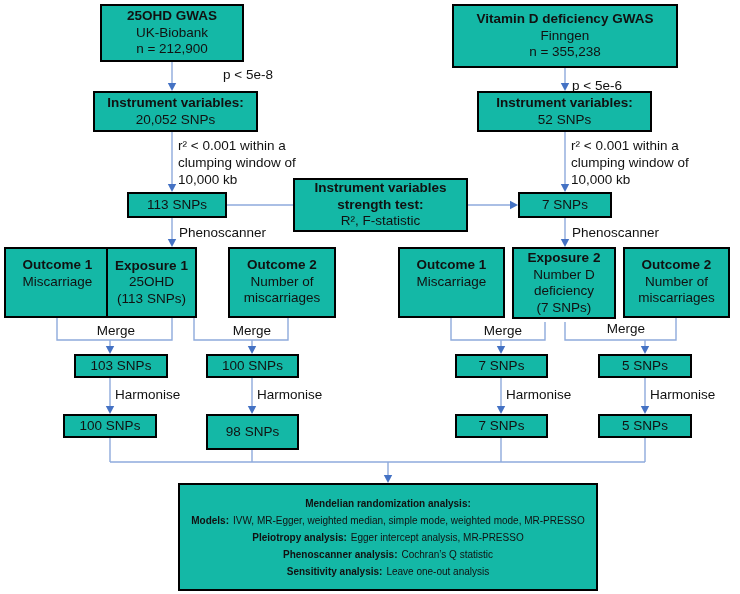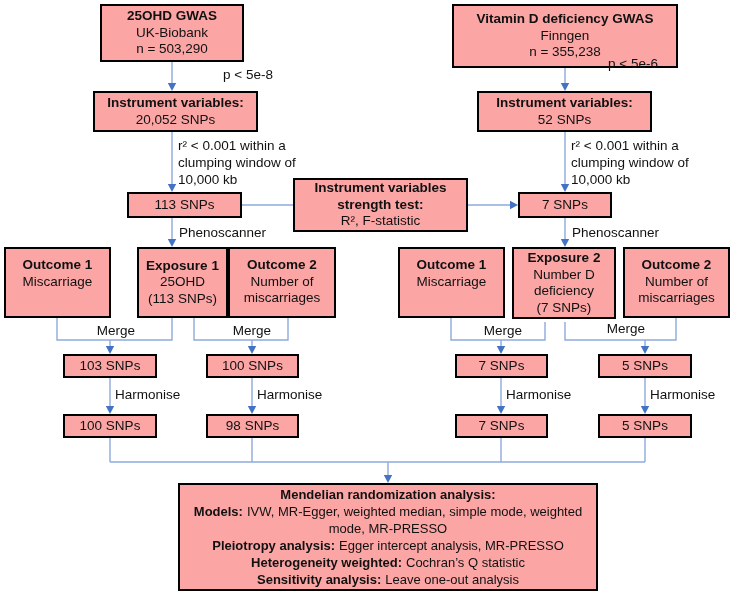--- a/index.html
+++ b/index.html
@@ -1,29 +1,29 @@
 <!DOCTYPE html>
 <html style="--line-color: #8EAADC; --head-color: #4472C4; --border-color: #000000;"><head>
 <meta charset="utf-8">
 <style>
   html,body{margin:0;padding:0;background:#fff;}
   #app{position:relative;width:740px;height:594px;background:#fff;
        font-family:"Liberation Sans",sans-serif;color:#111;overflow:hidden;}
-  .box{position:absolute;border:2px solid var(--border-color,#000);background:#fca5a5;
+  .box{position:absolute;border:2px solid var(--border-color,#000);background:#14b8a6;
        display:flex;flex-direction:column;align-items:center;justify-content:center;
        text-align:center;font-size:13.5px;line-height:16.5px;box-sizing:border-box;}
   .b{font-weight:bold;}
   .lbl{position:absolute;font-size:13.5px;line-height:16px;white-space:nowrap;}
   .clump{line-height:17px;}
   .ctr{transform:translateX(-50%);}
   #connectors{position:absolute;left:0;top:0;width:740px;height:594px;}
   #connectors line{stroke:var(--line-color,#8EAADC);stroke-width:1.4;}
   #connectors path.br{fill:none;stroke:var(--line-color,#8EAADC);stroke-width:1.4;}
   #connectors path.hd{fill:var(--head-color,#4472C4);stroke:none;}
-  .mrbox{font-size:13px;line-height:17px;padding:2px 6px;}
+  .mrbox{font-size:10px;line-height:17px;padding:2px 6px;}
   .mrbox .lblb{font-weight:bold;margin-right:4px;}
 </style>
 </head>
 <body>
 
 <div id="app">
 
   <svg id="connectors" viewBox="0 0 740 594">
     <g>
       <line x1="172" y1="62" x2="172" y2="83"></line>
@@ -94,30 +94,30 @@
       <line x1="645" y1="438" x2="645" y2="462"></line>
       <line x1="110" y1="462" x2="645" y2="462"></line>
       <line x1="388" y1="462" x2="388" y2="475"></line>
         <path class="hd" d="M383.8,475 L392.2,475 L388,483 Z"></path>
     </g>
   </svg>
 
   <div class="box" style="left:100px;top:4px;width:144px;height:58px;">
     <span class="b">25OHD GWAS</span>
     <span>UK-Biobank</span>
-    <span>n = 503,290</span>
+    <span>n = 212,900</span>
   </div>
   <div class="box" style="left:452px;top:4px;width:226px;height:64px;">
     <span class="b">Vitamin D deficiency GWAS</span>
     <span>Finngen</span>
     <span>n = 355,238</span>
   </div>
 
   <div class="lbl" style="left:179px;top:67px;margin-left:44px;">p &lt; 5e-8</div>
-  <div class="lbl" style="left:572px;top:56px;margin-left:36px;">p &lt; 5e-6</div>
+  <div class="lbl" style="left:572px;top:78px;">p &lt; 5e-6</div>
 
   <div class="box" style="left:93px;top:91px;width:165px;height:41px;">
     <span class="b">Instrument variables:</span>
     <span>20,052 SNPs</span>
   </div>
   <div class="box" style="left:477px;top:91px;width:175px;height:41px;">
     <span class="b">Instrument variables:</span>
     <span>52 SNPs</span>
   </div>
 
@@ -125,40 +125,40 @@
     <div>r² &lt; 0.001 within a</div>
     <div>clumping window of</div>
     <div>10,000 kb</div>
   </div>
   <div class="lbl clump" style="left:571px;top:137px;">
     <div>r² &lt; 0.001 within a</div>
     <div>clumping window of</div>
     <div>10,000 kb</div>
   </div>
 
-  <div class="box" style="left:127px;top:192px;width:115px;height:26px;">
+  <div class="box" style="left:127px;top:192px;width:100px;height:26px;">
     <span>113 SNPs</span>
   </div>
   <div class="box" style="left:293px;top:178px;width:175px;height:54px;">
     <span class="b">Instrument variables</span>
     <span class="b">strength test:</span>
     <span>R², F-statistic</span>
   </div>
   <div class="box" style="left:518px;top:192px;width:94px;height:26px;">
     <span>7 SNPs</span>
   </div>
 
   <div class="lbl" style="left:179px;top:225px;">Phenoscanner</div>
   <div class="lbl" style="left:572px;top:225px;">Phenoscanner</div>
 
   <div class="box" style="left:4px;top:247px;width:107px;height:71px;justify-content:flex-start;padding-top:8px;">
     <span class="b">Outcome 1</span>
     <span>Miscarriage</span>
   </div>
-  <div class="box" style="left:137px;top:247px;width:91px;height:71px;">
+  <div class="box" style="left:106px;top:247px;width:91px;height:71px;">
     <span class="b">Exposure 1</span>
     <span>25OHD</span>
     <span>(113 SNPs)</span>
   </div>
   <div class="box" style="left:228px;top:247px;width:108px;height:71px;justify-content:flex-start;padding-top:8px;">
     <span class="b">Outcome 2</span>
     <span>Number of</span>
     <span>miscarriages</span>
   </div>
 
@@ -176,52 +176,52 @@
     <span class="b">Outcome 2</span>
     <span>Number of</span>
     <span>miscarriages</span>
   </div>
 
   <div class="lbl ctr" style="left:116px;top:323px;">Merge</div>
   <div class="lbl ctr" style="left:252px;top:323px;">Merge</div>
   <div class="lbl ctr" style="left:503px;top:323px;">Merge</div>
   <div class="lbl ctr" style="left:626px;top:321px;">Merge</div>
 
-  <div class="box" style="left:63px;top:354px;width:94px;height:24px;">
+  <div class="box" style="left:74px;top:354px;width:94px;height:24px;">
     <span>103 SNPs</span>
   </div>
   <div class="box" style="left:206px;top:354px;width:93px;height:24px;">
     <span>100 SNPs</span>
   </div>
   <div class="box" style="left:455px;top:354px;width:93px;height:24px;">
     <span>7 SNPs</span>
   </div>
   <div class="box" style="left:598px;top:354px;width:94px;height:24px;">
     <span>5 SNPs</span>
   </div>
 
   <div class="lbl" style="left:115px;top:387px;">Harmonise</div>
   <div class="lbl" style="left:257px;top:387px;">Harmonise</div>
   <div class="lbl" style="left:506px;top:387px;">Harmonise</div>
   <div class="lbl" style="left:650px;top:387px;">Harmonise</div>
 
   <div class="box" style="left:63px;top:414px;width:94px;height:24px;">
     <span>100 SNPs</span>
   </div>
-  <div class="box" style="left:206px;top:414px;width:93px;height:24px;">
+  <div class="box" style="left:206px;top:414px;width:93px;height:36px;">
     <span>98 SNPs</span>
   </div>
   <div class="box" style="left:455px;top:414px;width:93px;height:24px;">
     <span>7 SNPs</span>
   </div>
   <div class="box" style="left:598px;top:414px;width:94px;height:24px;">
     <span>5 SNPs</span>
   </div>
 
   <div class="box mrbox" style="left:178px;top:483px;width:420px;height:108px;">
     <div><span class="b">Mendelian randomization analysis:</span></div>
     <div><span class="lblb">Models:</span><span>IVW, MR-Egger, weighted median, simple mode, weighted mode, MR-PRESSO</span></div>
     <div><span class="lblb">Pleiotropy analysis:</span><span>Egger intercept analysis, MR-PRESSO</span></div>
-    <div><span class="lblb">Heterogeneity weighted:</span><span>Cochran’s Q statistic</span></div>
+    <div><span class="lblb">Phenoscanner analysis:</span><span>Cochran’s Q statistic</span></div>
     <div><span class="lblb">Sensitivity analysis:</span><span>Leave one-out analysis</span></div>
   </div>
 
 </div>
 
 </body></html>

